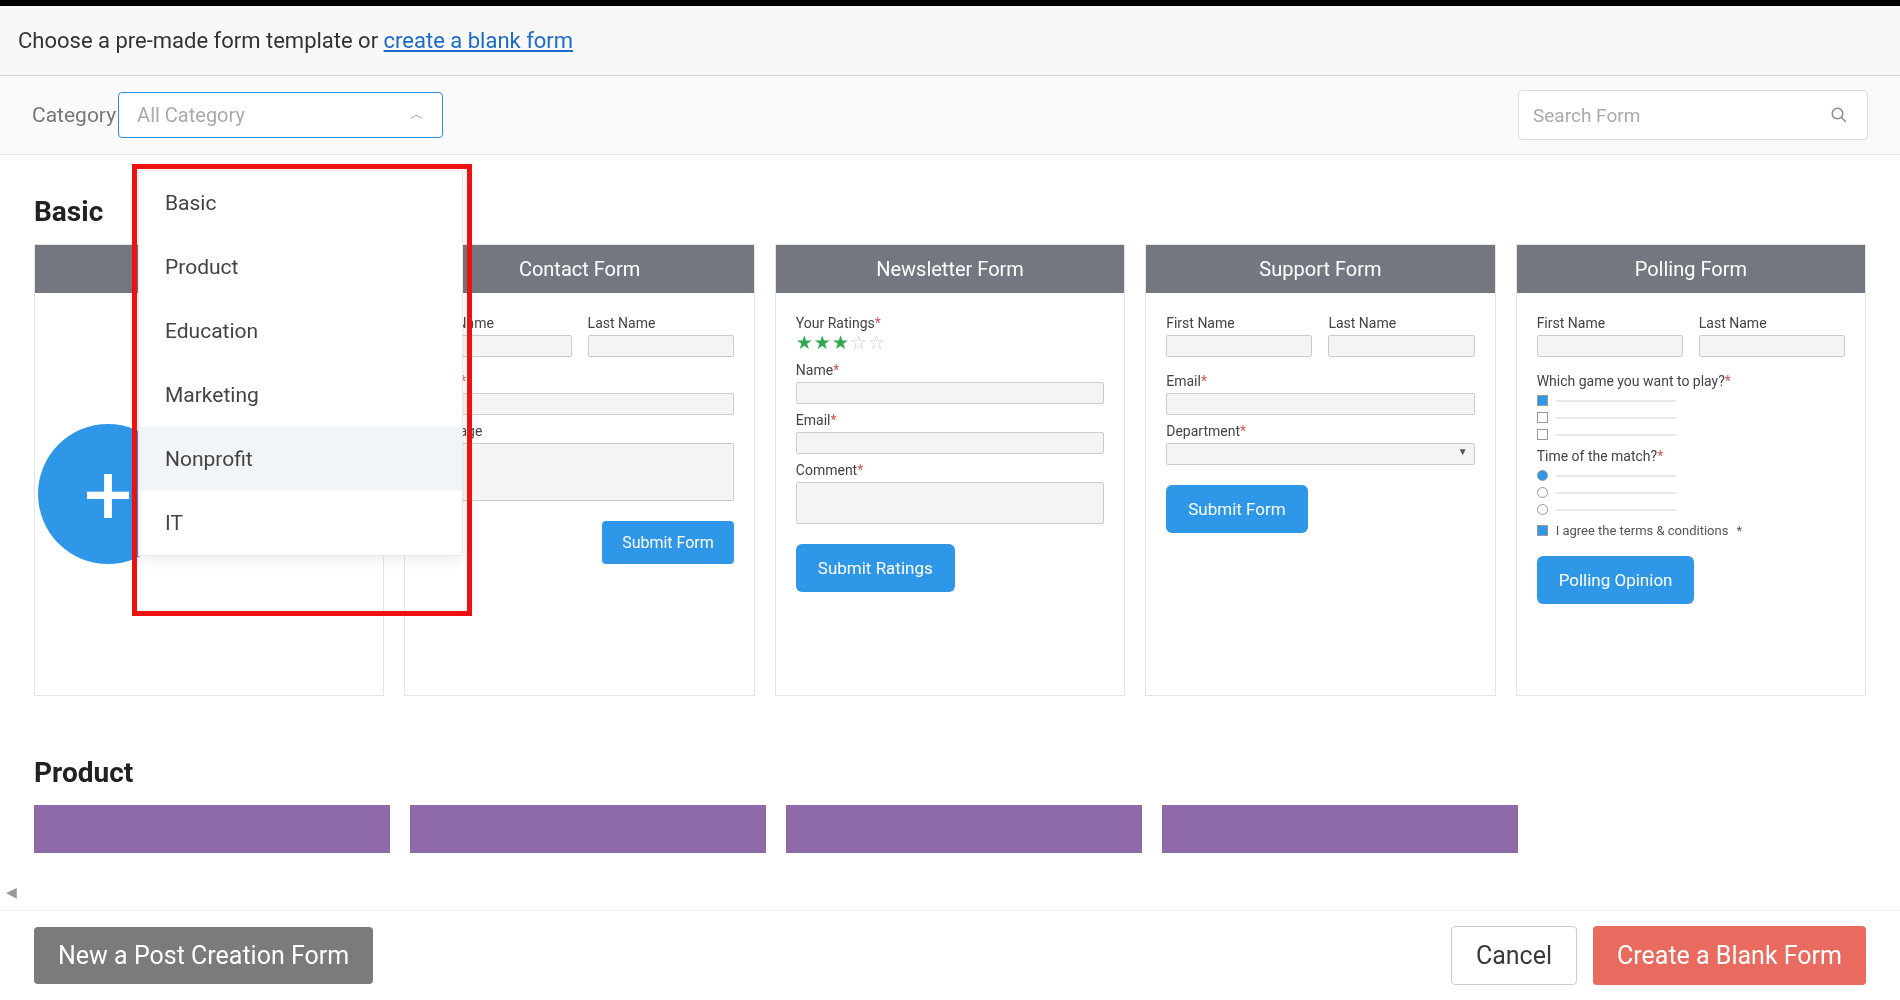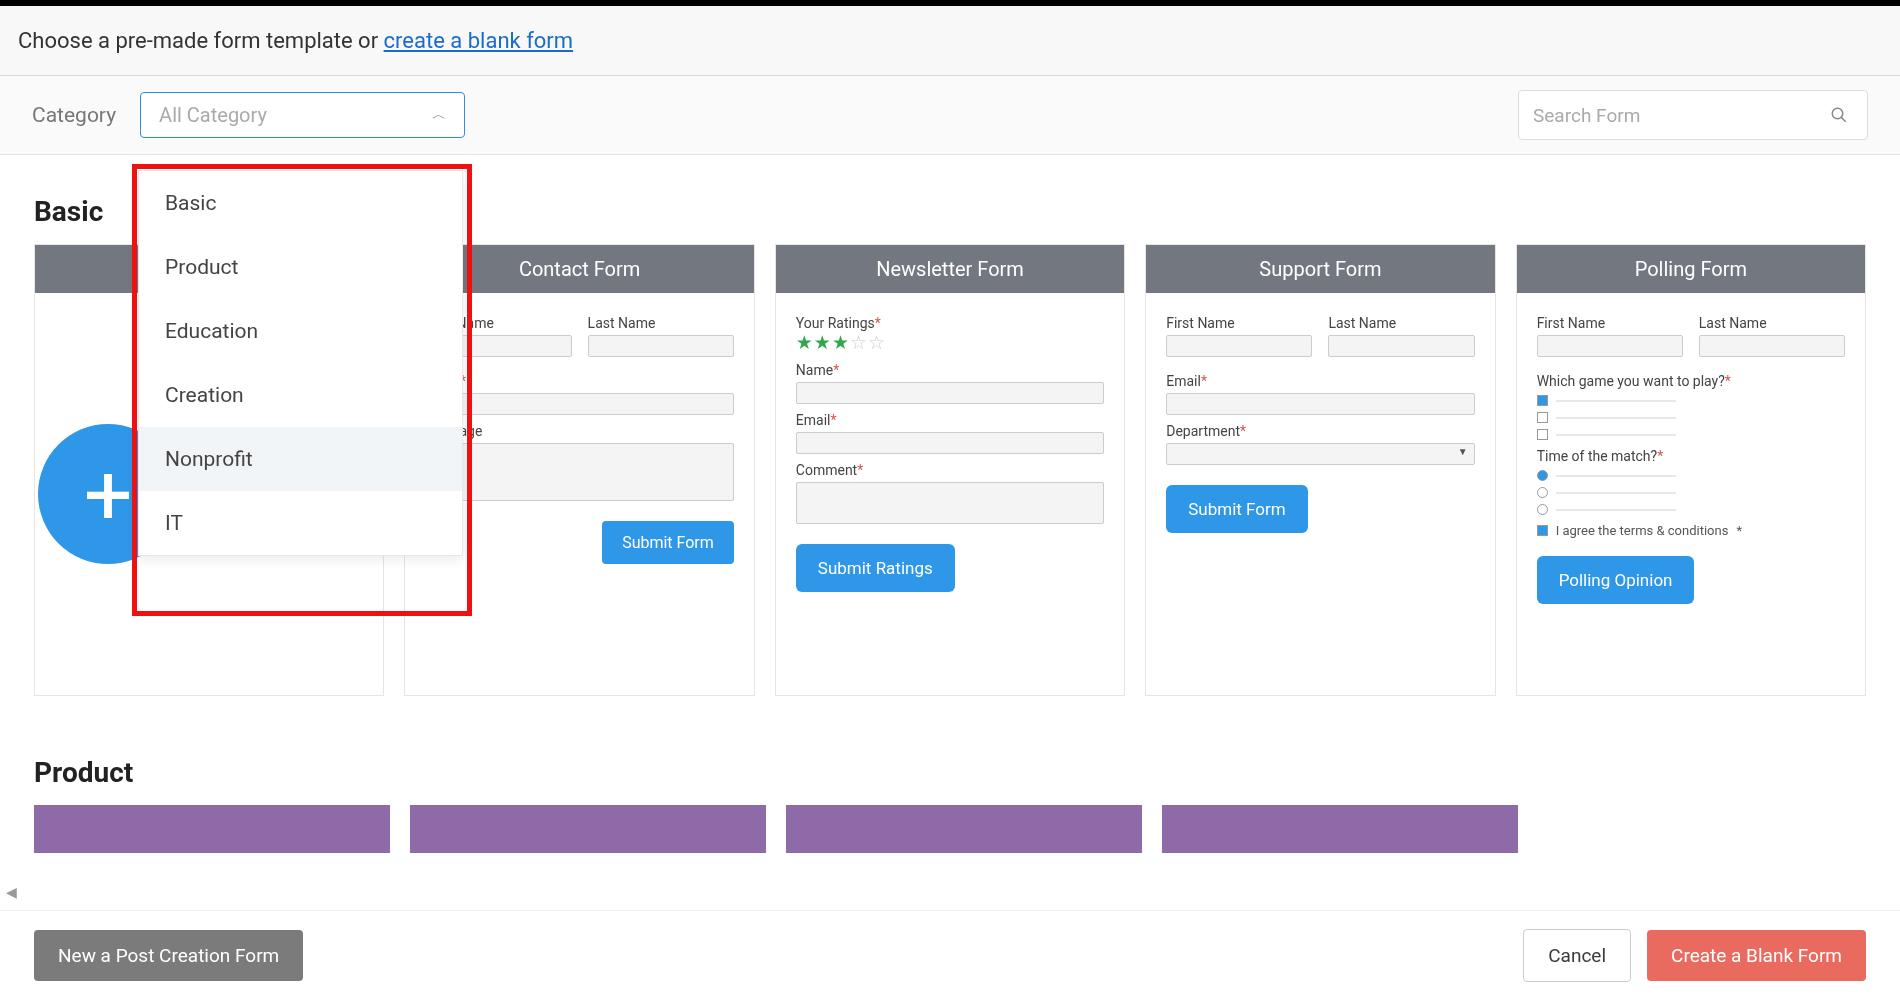--- a/index.html
+++ b/index.html
@@ -10,21 +10,21 @@
 .header-row {
   padding: 22px 18px;
   font-size: 22px; color: #333; border-bottom: 1px solid #d8d8d8; background: #f8f8f8;
 }
 .header-row .link { color: #1a6bcc; text-decoration: underline; cursor: pointer; }
 
 .filter-row {
   display: flex; align-items: center; justify-content: space-between;
   padding: 14px 32px; border-bottom: 1px solid #e5e5e5; background: #fafafa;
 }
-.filter-left { display: flex; align-items: center; gap: 24px; }
+.filter-left { display: flex; align-items: center; gap: 2px; }
 .filter-left .lbl { font-size: 21px; color: #777; }
 .category-select {
   width: 325px; height: 46px; border: 1.5px solid #2a8fe6; border-radius: 4px;
   display: flex; align-items: center; justify-content: space-between;
   padding: 0 18px; font-size: 20px; color: #aaa; background: #fff; cursor: pointer;
   position: relative;
 }
 .category-select .chev { color: #999; font-size: 14px; }
 .search-wrap {
   display: flex; align-items: center; border: 1px solid #ddd; border-radius: 4px;
@@ -94,26 +94,26 @@
   padding: 20px 26px; font-size: 21px; color: #444; cursor: pointer;
 }
 .dropdown .item.hover { background: #f2f5f7; }
 
 .footer {
   position: absolute; left: 0; right: 0; bottom: 0; height: 90px;
   display:flex; align-items:center; justify-content:space-between; padding: 0 34px;
   border-top: 1px solid #eee; background:#fff;
 }
 .footer .btn {
-  border-radius: 4px; padding: 14px 24px; font-size: 19px; cursor:pointer; border:none;
+  border-radius: 4px; padding: 14px 24px; font-size: 25px; cursor:pointer; border:none;
 }
 .footer .btn.gray { background:#7b7b7b; color:#fff; }
 .footer .btn.outline { background:#fff; color:#3a3a3a; border:1px solid #ccc; }
 .footer .btn.red { background:#e96a5f; color:#fff; }
-.footer .right { display:flex; gap:16px;align-items:center; }
+.footer .right { display:flex; gap:16px; }
 .pager-arrow {
   position:absolute; left:6px; bottom:100px; color:#999; font-size:14px;
 }
 </style>
 </head>
 <body>
 
 <div class="topbar-black"></div>
 
 <div class="header-row">
@@ -290,21 +290,21 @@
     <div class="prod-card"></div>
     <div class="prod-card"></div>
     <div class="prod-card"></div>
   </div>
 </div>
 
 <div class="dropdown" id="dropdown">
     <div class="item">Basic</div>
     <div class="item">Product</div>
     <div class="item">Education</div>
-    <div class="item">Creation</div>
+    <div class="item">Marketing</div>
     <div class="item hover">Nonprofit</div>
     <div class="item">IT</div>
   </div>
 <div class="dropdown-highlight"></div>
 
 <div class="pager-arrow">◀</div>
 
 <div class="footer">
   <button class="btn gray">New a Post Creation Form</button>
   <div class="right">

